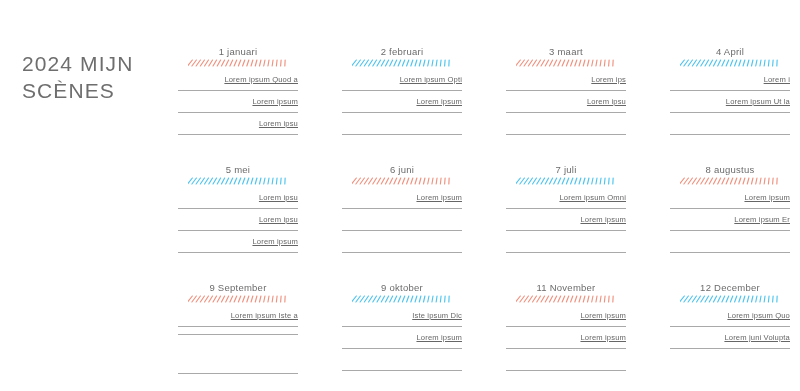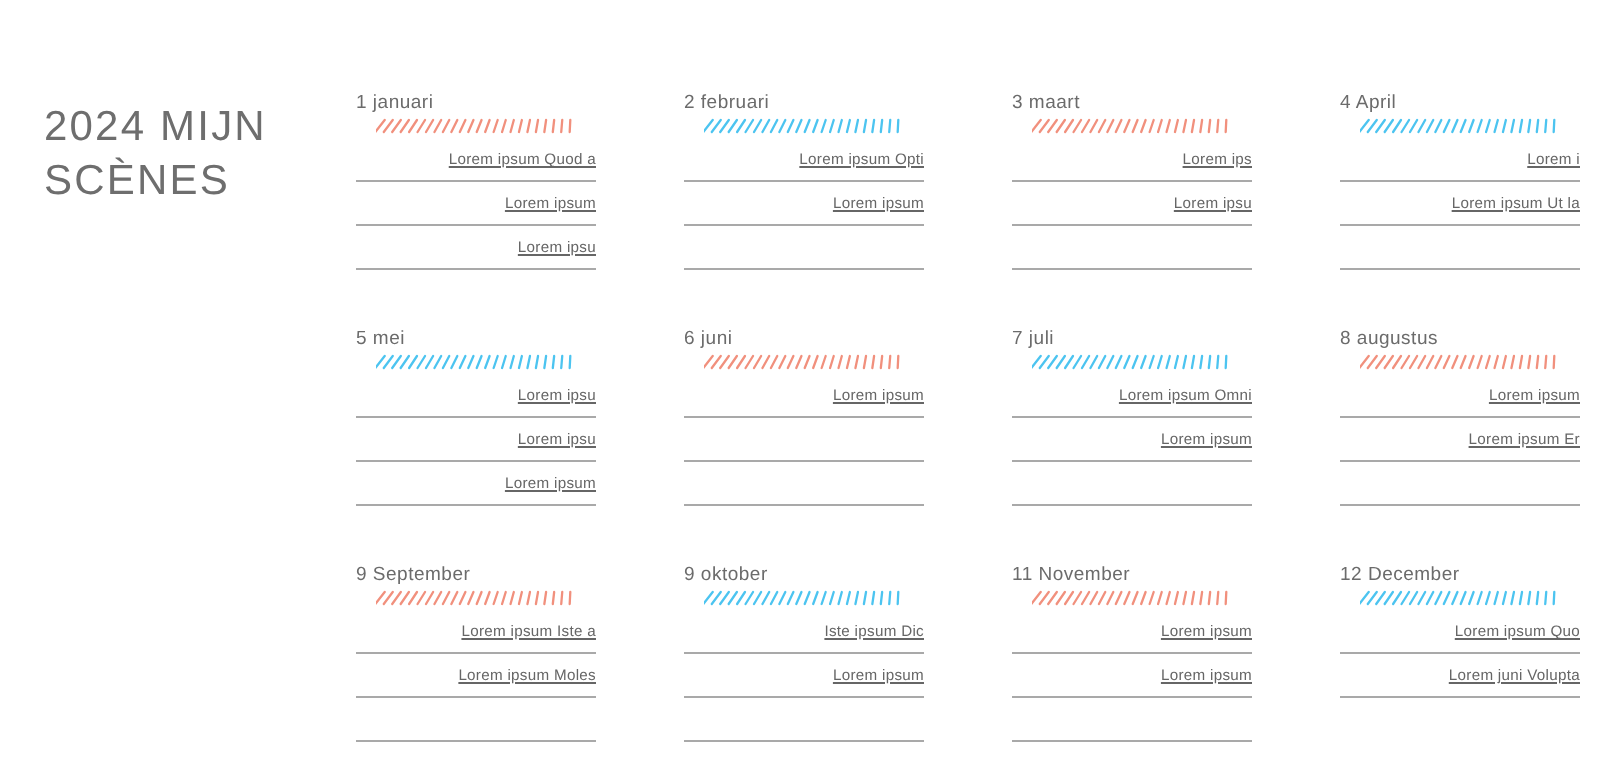--- a/index.html
+++ b/index.html
@@ -51,21 +51,21 @@
     column-gap: 44px;
     row-gap: 25px;
   }
 
   .month-card {
     width: 120px;
     position: relative;
   }
 
   .month-name {
-    text-align: left;
+    text-align: center;
     font-size: 9.5px;
     color: #6b6b6b;
     letter-spacing: 0.25px;
     line-height: 12px;
     font-weight: 400;
     white-space: nowrap;
   }
 
   
   .month-underline {
@@ -486,21 +486,20 @@
           <line x1="89.08" y1="1" x2="88.40" y2="7" stroke="#f1907d" stroke-width="1.15" stroke-linecap="round"></line>
           <line x1="93.12" y1="1" x2="92.62" y2="7" stroke="#f1907d" stroke-width="1.15" stroke-linecap="round"></line>
           <line x1="97.15" y1="1" x2="96.85" y2="7" stroke="#f1907d" stroke-width="1.15" stroke-linecap="round"></line>
         </svg>
         <div class="entry-list">
           <div class="entry-row">
             <span class="entry-text">Lorem ipsum Iste a</span>
             <span class="entry-rule"></span>
           </div>
           <div class="entry-row">
-            <span class="entry-text">Lorem ipsum Moles</span>
             <span class="entry-rule"></span>
           </div>
           <div class="entry-row">
             <span class="entry-text"></span>
             <span class="entry-rule"></span>
           </div>
         </div>
       </div>
       <div class="month-card">
         <div class="month-name">9 oktober</div>

